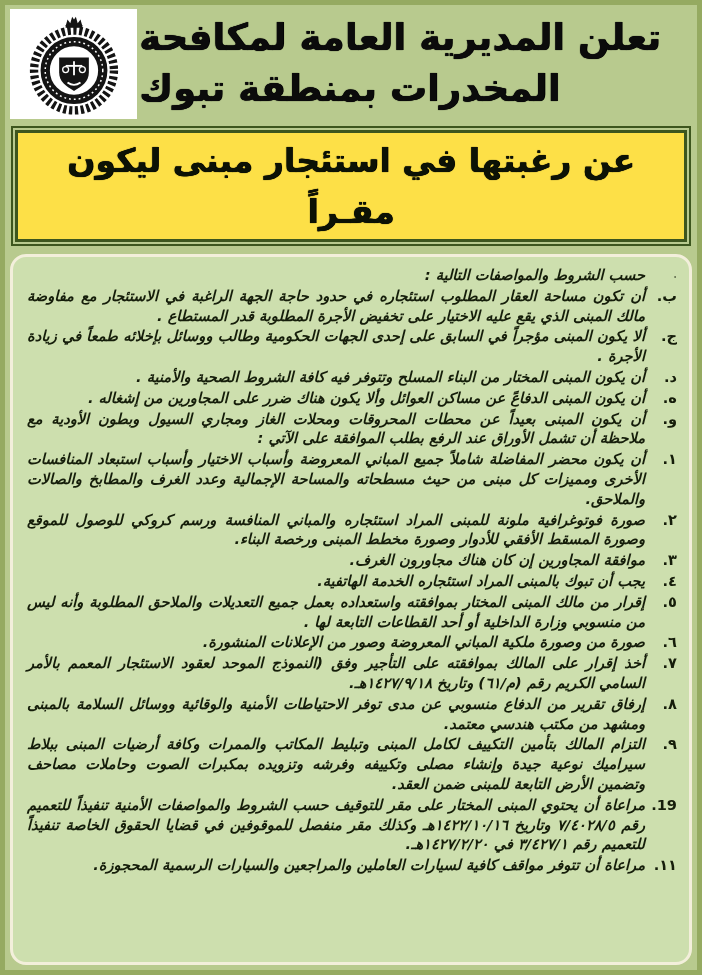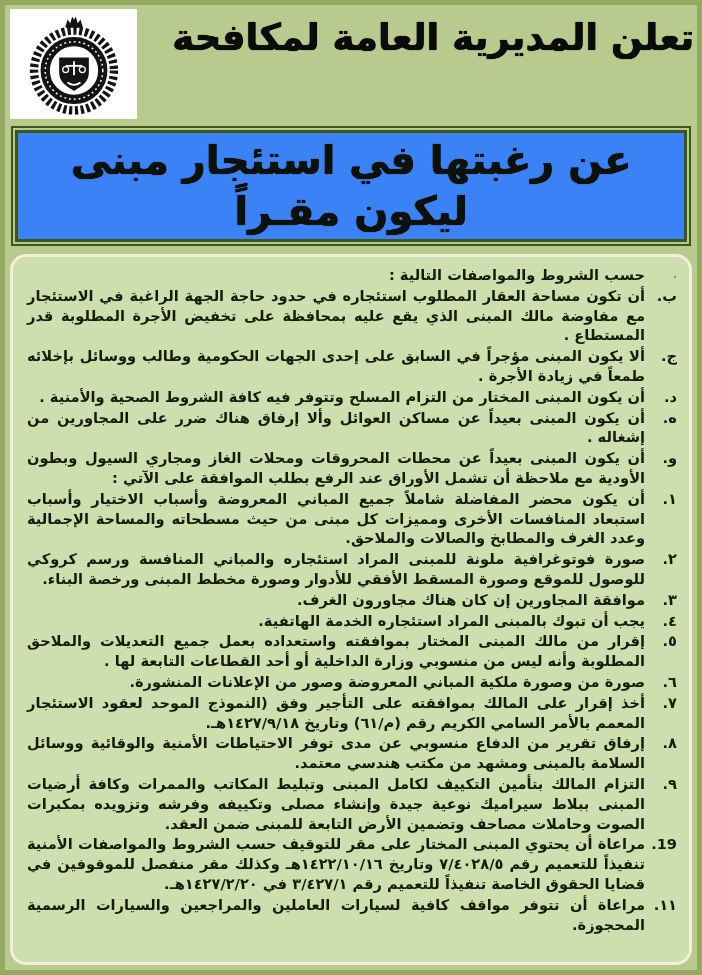--- a/index.html
+++ b/index.html
@@ -3,33 +3,33 @@
 <meta charset="utf-8">
 <style>
   html,body{margin:0;padding:0;}
   body{font-family:"DejaVu Sans","Liberation Sans",sans-serif;}
   .page{width:702px;height:975px;background:#95aa61;padding:5px;box-sizing:border-box;}
   .inner{background:#b8ca8e;width:100%;height:100%;box-sizing:border-box;display:flex;flex-direction:column;padding:3px;}
   
   .hdr{display:flex;flex-direction:row;height:114px;flex:none;}
   .logo-box{flex:none;width:127px;height:110px;background:#ffffff;margin:1px 2px;display:flex;align-items:center;justify-content:center;}
   .logo-box svg{width:120px;height:104px;}
-  .hdr-title{flex:1;text-align:right;direction:rtl;color:#0b0b0b;font-weight:bold;
+  .hdr-title{flex:1;text-align:left;direction:rtl;color:#0b0b0b;font-weight:bold;
              font-size:37px;line-height:51px;padding-top:4px;text-shadow:0 0 1px #000,0.6px 0 0 #000;}
   
   .box2{margin:4px 3px 2px;border:2px solid #3d561e;padding:2px;flex:none;}
-  .box2-in{border:3px solid #3d561e;background:#3b82f6;text-align:center;direction:rtl;
-           color:#0c1205;font-weight:bold;font-size:40px;line-height:51px;padding:2px 4px;
+  .box2-in{border:3px solid #3d561e;background:#fde047;text-align:center;direction:rtl;
+           color:#0c1205;font-weight:bold;font-size:33px;line-height:51px;padding:2px 4px;
            text-shadow:0 0 1px #000,0.6px 0 0 #000;}
   
   .panel{flex:1;margin:6px 2px 2px;background:#cddfae;border:3px solid #f3efdb;border-radius:16px;
          padding:8px 8px 6px;direction:rtl;overflow:hidden;box-sizing:border-box;}
   .item{display:flex;direction:rtl;color:#151d0a;font-size:14.6px;line-height:19.8px;font-weight:bold;margin:0 0 1px;}
   .item .lbl{flex:0 0 36px;text-align:right;padding-right:4px;box-sizing:border-box;}
-  .item .txt{flex:1;text-align:justify;padding-left:6px;}
+  .item .txt{flex:1;text-align:justify;padding-left:6px;font-style:italic;}
   .item.intro .lbl{opacity:.5;font-size:10px;}
 </style>
 </head>
 <body>
 
 <div class="page">
   <div class="inner">
 
     <div class="hdr">
       <div class="logo-box">
@@ -50,51 +50,52 @@
 
           <path d="M64,53 v15" stroke="#ffffff" stroke-width="2"></path>
           <path d="M55,58 h18" stroke="#ffffff" stroke-width="2"></path>
           <circle cx="55" cy="62" r="3.2" fill="none" stroke="#ffffff" stroke-width="1.4"></circle>
           <circle cx="73" cy="62" r="3.2" fill="none" stroke="#ffffff" stroke-width="1.4"></circle>
           <path d="M57,76 q7,5 14,0" stroke="#ffffff" fill="none" stroke-width="2"></path>
         </svg>
       </div>
       <div class="hdr-title">
         <div>تعلن المديرية العامة لمكافحة</div>
+        <div>المخدرات بمنطقة تبوك</div>
       </div>
     </div>
 
     <div class="box2">
       <div class="box2-in">
         <div>عن رغبتها في استئجار مبنى ليكون مقـراً</div>
       </div>
     </div>
 
     <div class="panel">
 
       <div class="item intro">
         <span class="lbl">.</span>
         <span class="txt">حسب الشروط والمواصفات التالية :</span>
       </div>
 
       <div class="item">
         <span class="lbl">ب.</span>
-        <span class="txt">أن تكون مساحة العقار المطلوب استئجاره في حدود حاجة الجهة الراغبة في الاستئجار مع مفاوضة مالك المبنى الذي يقع عليه بمحافظة على تخفيض الأجرة المطلوبة قدر المستطاع .</span>
+        <span class="txt">أن تكون مساحة العقار المطلوب استئجاره في حدود حاجة الجهة الراغبة في الاستئجار مع مفاوضة مالك المبنى الذي يقع عليه الاختيار على تخفيض الأجرة المطلوبة قدر المستطاع .</span>
       </div>
       <div class="item">
         <span class="lbl">ج.</span>
         <span class="txt">ألا يكون المبنى مؤجراً في السابق على إحدى الجهات الحكومية وطالب ووسائل بإخلائه طمعاً في زيادة الأجرة .</span>
       </div>
       <div class="item">
         <span class="lbl">د.</span>
-        <span class="txt">أن يكون المبنى المختار من التزام المسلح وتتوفر فيه كافة الشروط الصحية والأمنية .</span>
+        <span class="txt">أن يكون المبنى المختار من البناء المسلح وتتوفر فيه كافة الشروط الصحية والأمنية .</span>
       </div>
       <div class="item">
         <span class="lbl">ه.</span>
-        <span class="txt">أن يكون المبنى بعيداً عن مساكن العوائل وألا إرفاق هناك ضرر على المجاورين من إشغاله .</span>
+        <span class="txt">أن يكون المبنى الدفاعً عن مساكن العوائل وألا يكون هناك ضرر على المجاورين من إشغاله .</span>
       </div>
       <div class="item">
         <span class="lbl">و.</span>
         <span class="txt">أن يكون المبنى بعيداً عن محطات المحروقات ومحلات الغاز ومجاري السيول وبطون الأودية مع ملاحظة أن تشمل الأوراق عند الرفع بطلب الموافقة على الآتي :</span>
       </div>
 
       <div class="item num">
         <span class="lbl">١.</span>
         <span class="txt">أن يكون محضر المفاضلة شاملاً جميع المباني المعروضة وأسباب الاختيار وأسباب استبعاد المنافسات الأخرى ومميزات كل مبنى من حيث مسطحاته والمساحة الإجمالية وعدد الغرف والمطابخ والصالات والملاحق.</span>
       </div>

